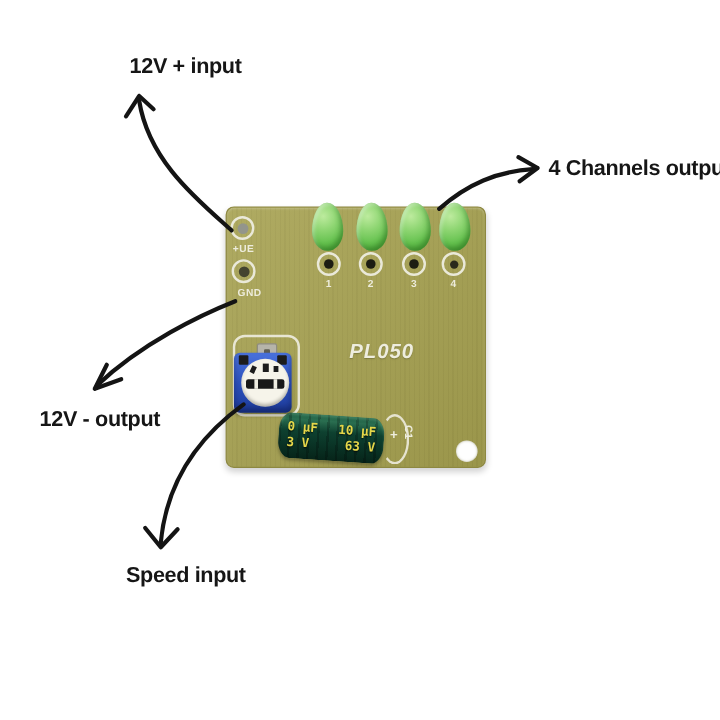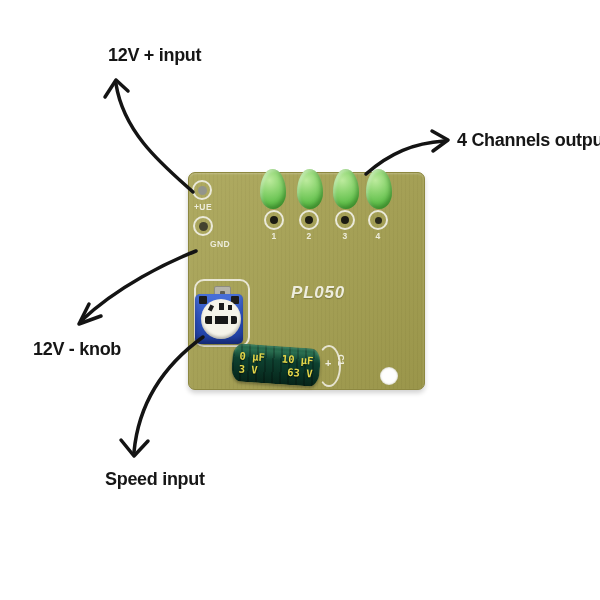--- a/index.html
+++ b/index.html
@@ -27,21 +27,20 @@
     left: 188px; top: 172px;
     width: 215px; height: 216px;
     background:
       linear-gradient(135deg, rgba(255,255,255,.10), rgba(0,0,0,.07)),
       repeating-linear-gradient(90deg, rgba(110,104,40,.10) 0 1px, transparent 1px 4px),
       #a6a150;
     border: 1px solid #8d8840;
     border-radius: 7px;
     box-shadow: 0 3px 5px rgba(0,0,0,.18), inset 0 1px 2px rgba(255,255,255,.25);
     z-index: 10;
-    padding-left: 20px;
   }
   .ring {
     position: absolute;
     box-sizing: border-box;
     border: 2px solid #eae9d9;
     border-radius: 50%;
     width: 20px; height: 20px;
     display: flex; align-items: center; justify-content: center;
   }
   .hole { border-radius: 50%; }
@@ -180,33 +179,33 @@
       <path d="M 448 140 L 432 131 M 448 140 L 433 151"></path>
       <path d="M 196 251 C 168 262, 118 286, 81 321"></path>
       <path d="M 79 324 L 89 304 M 79 324 L 101 316"></path>
       <path d="M 203 337 C 167 363, 139 399, 134 452"></path>
       <path d="M 134 456 L 121 440 M 134 456 L 148 441"></path>
     </g>
   </svg>
 
   <div class="callout" style="left:108px; top:45px;">12V + input</div>
   <div class="callout" style="left:457px; top:130px;">4 Channels output</div>
-  <div class="callout" style="left:33px; top:339px;">12V - knob</div>
+  <div class="callout" style="left:33px; top:339px;">12V - output</div>
   <div class="callout" style="left:105px; top:469px;">Speed input</div>
 
   <div class="board">
 
     <div class="ring" style="left:3px; top:7px;">
       <div class="hole" style="width:9px;height:9px;background:#93958b;"></div>
     </div>
     <div class="silk" style="left:-1px; top:29px; width:30px;">+UE</div>
     <div class="ring" style="left:4px; top:43px;">
       <div class="hole" style="width:9px;height:9px;background:#44432f;"></div>
     </div>
-    <div class="silk" style="left:16px; top:66px; width:30px;text-align:center;">GND</div>
+    <div class="silk" style="left:4px; top:66px; width:30px;text-align:center;">GND</div>
 
     <div class="led" style="left:71px; top:-4px;"></div>
     <div class="led" style="left:108px; top:-4px;"></div>
     <div class="led" style="left:144px; top:-4px;"></div>
     <div class="led" style="left:177px; top:-4px;"></div>
 
     <div class="ring" style="left:75px; top:37px;">
       <div class="hole" style="width:8px;height:8px;background:#1c1c12;"></div>
     </div>
     <div class="ring" style="left:110px; top:37px;">

